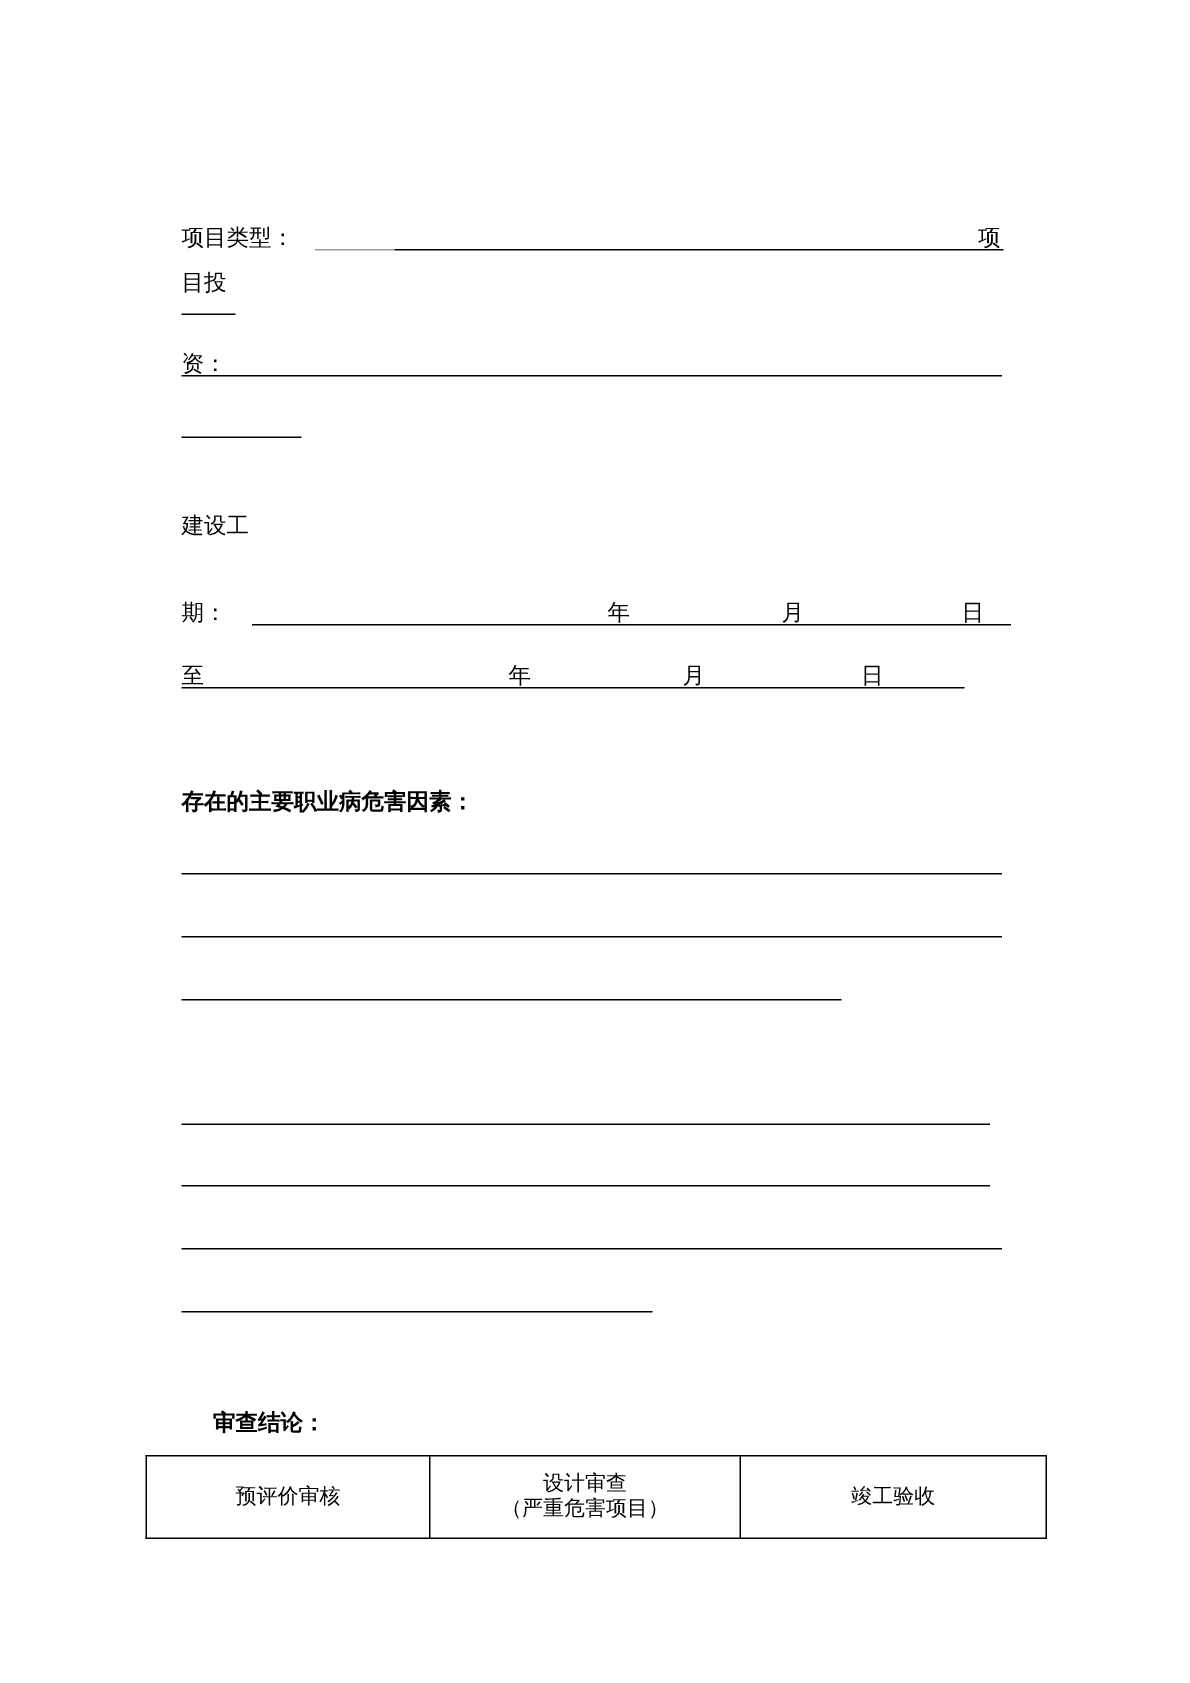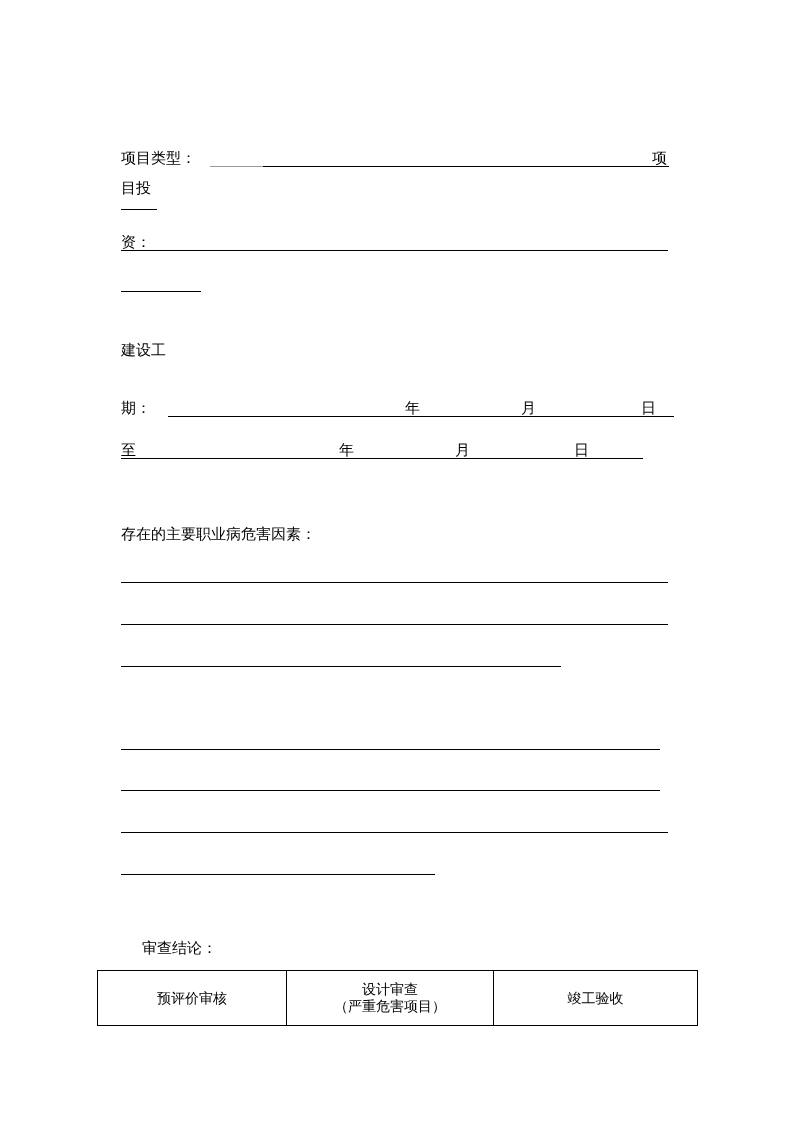--- a/index.html
+++ b/index.html
@@ -1,19 +1,19 @@
 <!DOCTYPE html>
 <html><head>
 <meta charset="utf-8">
 <style>
   html, body { margin:0; padding:0; background:#ffffff; }
   body { width:793px; height:1122px; position:relative; overflow:hidden;
          font-family: "DejaVu Sans", "Liberation Sans", sans-serif; color:#000; }
   .txt { position:absolute; font-size:15px; line-height:18px; white-space:nowrap; }
-  .bold { font-weight:normal; }
+  .bold { font-weight:bold; }
   .hline { position:absolute; height:0; border-top:1.2px solid #000; }
   .hline.gray { border-top-color:#9a9a9a; }
   table.review { position:absolute; left:97px; top:970px; width:601px; height:56px;
                  border-collapse:collapse; table-layout:fixed; }
   table.review td { border:1px solid #000; text-align:center; vertical-align:middle;
                     font-size:14px; line-height:17px; padding:0; }
 </style>
 </head>
 <body>
 

